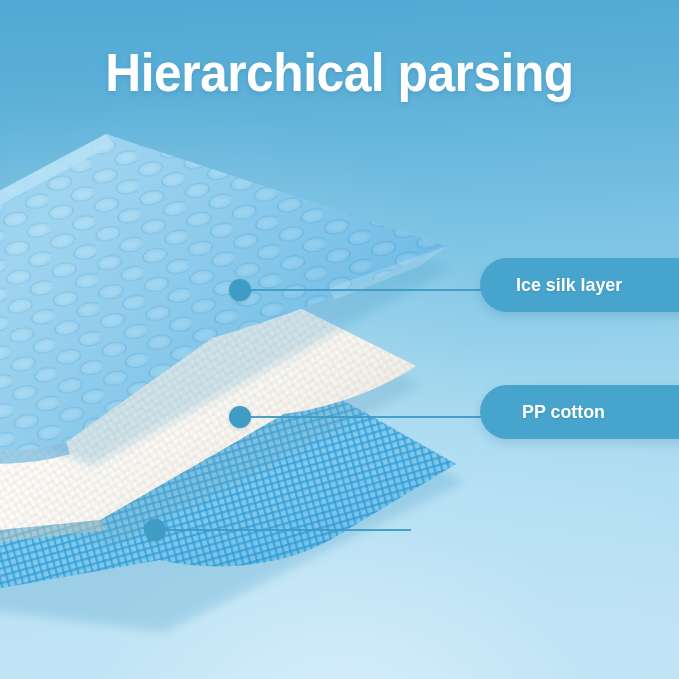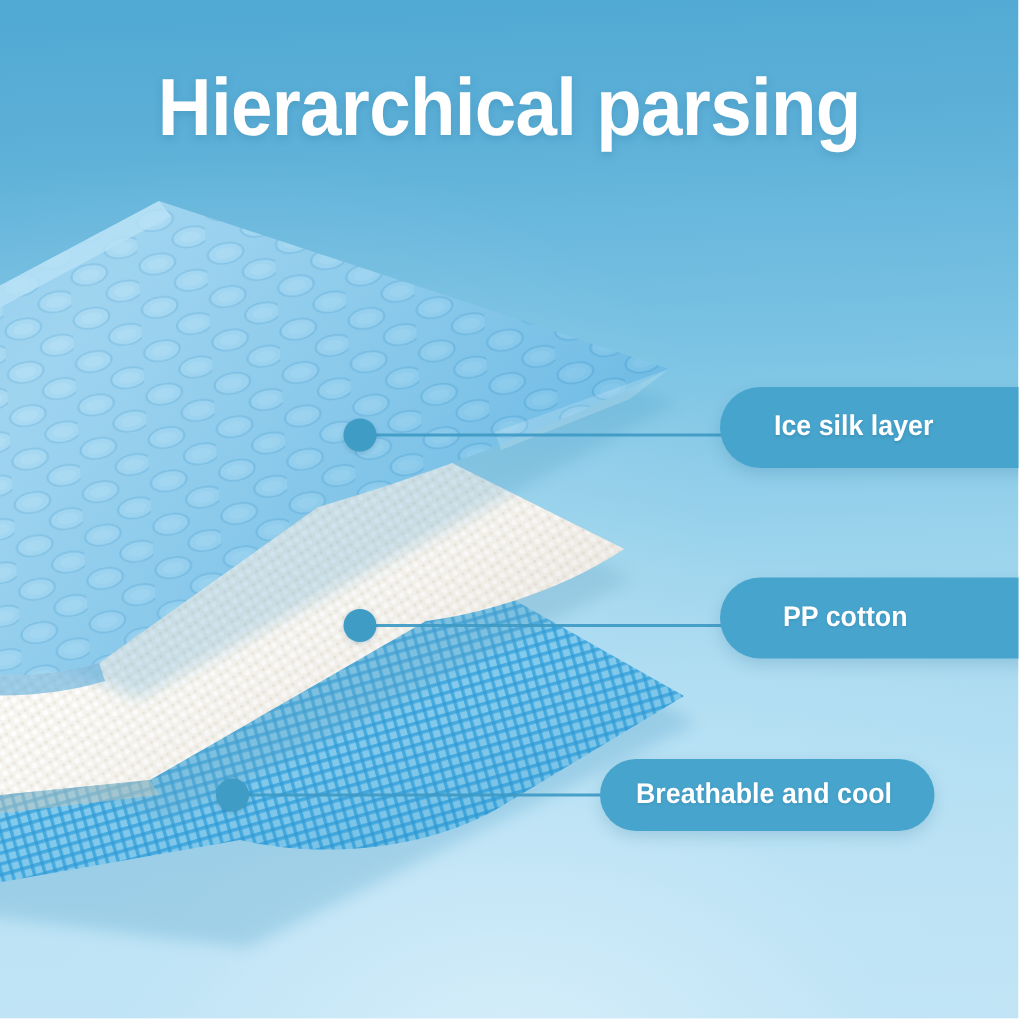--- a/index.html
+++ b/index.html
@@ -215,17 +215,14 @@
   <div class="dot" id="dot-breat"></div>
 
   <div class="pill" id="pill-ice">
     <span class="pill-text">Ice silk layer</span>
   </div>
 
   <div class="pill" id="pill-pp">
     <span class="pill-text">PP cotton</span>
   </div>
 
-  <div class="pill" id="pill-breat">
-    <span class="pill-text">Breathable and cool</span>
-  </div>
 
 </div>
 
 </body></html>

